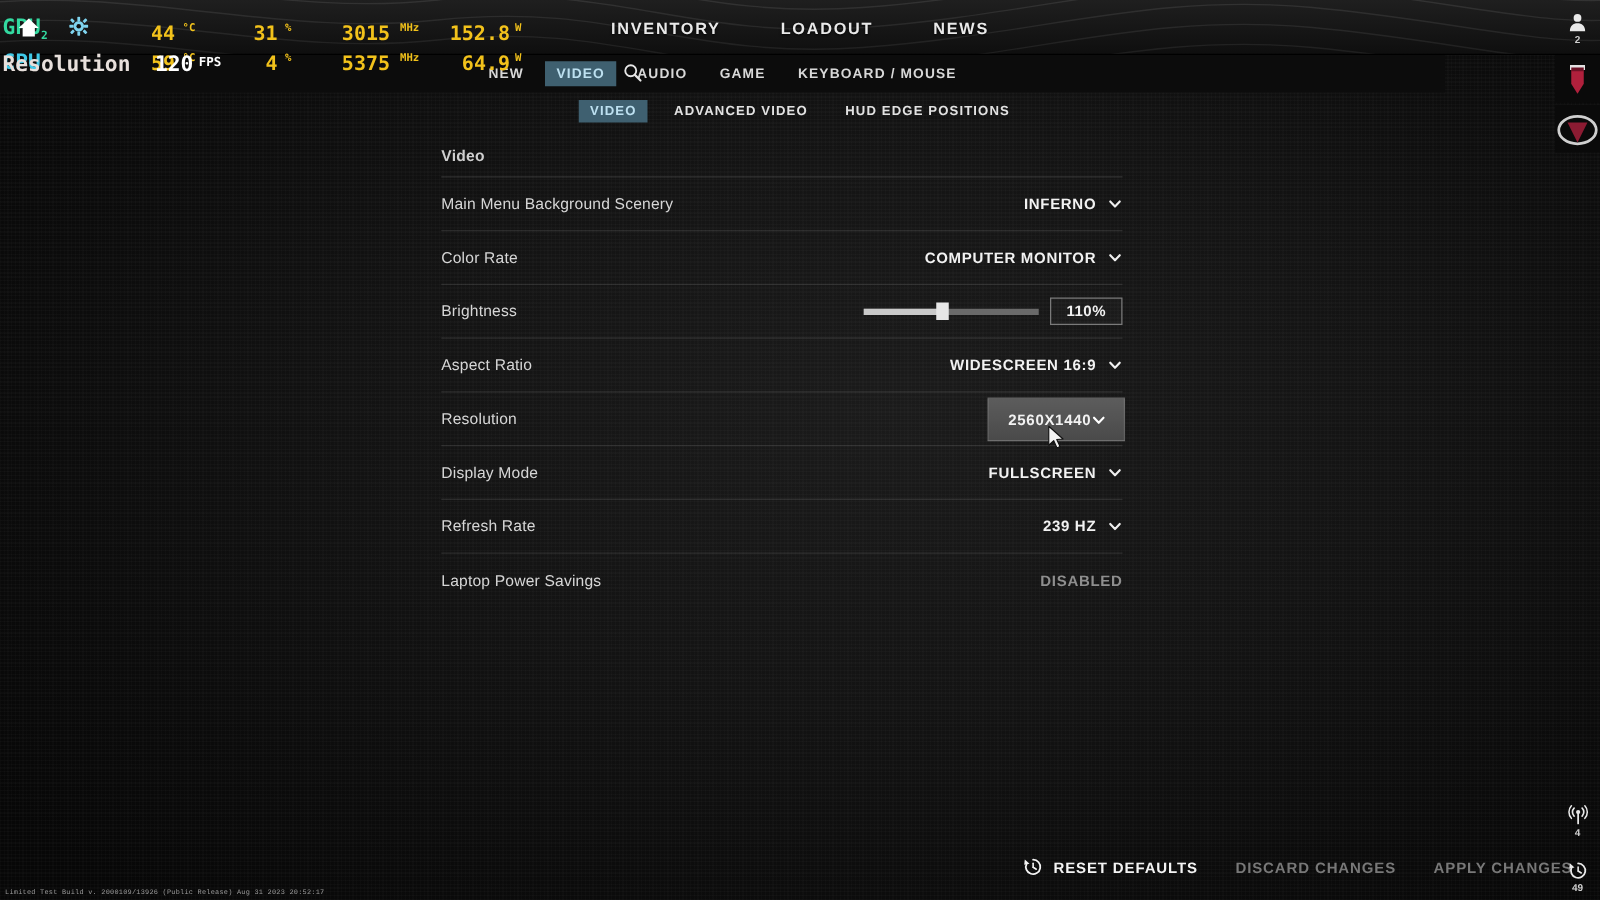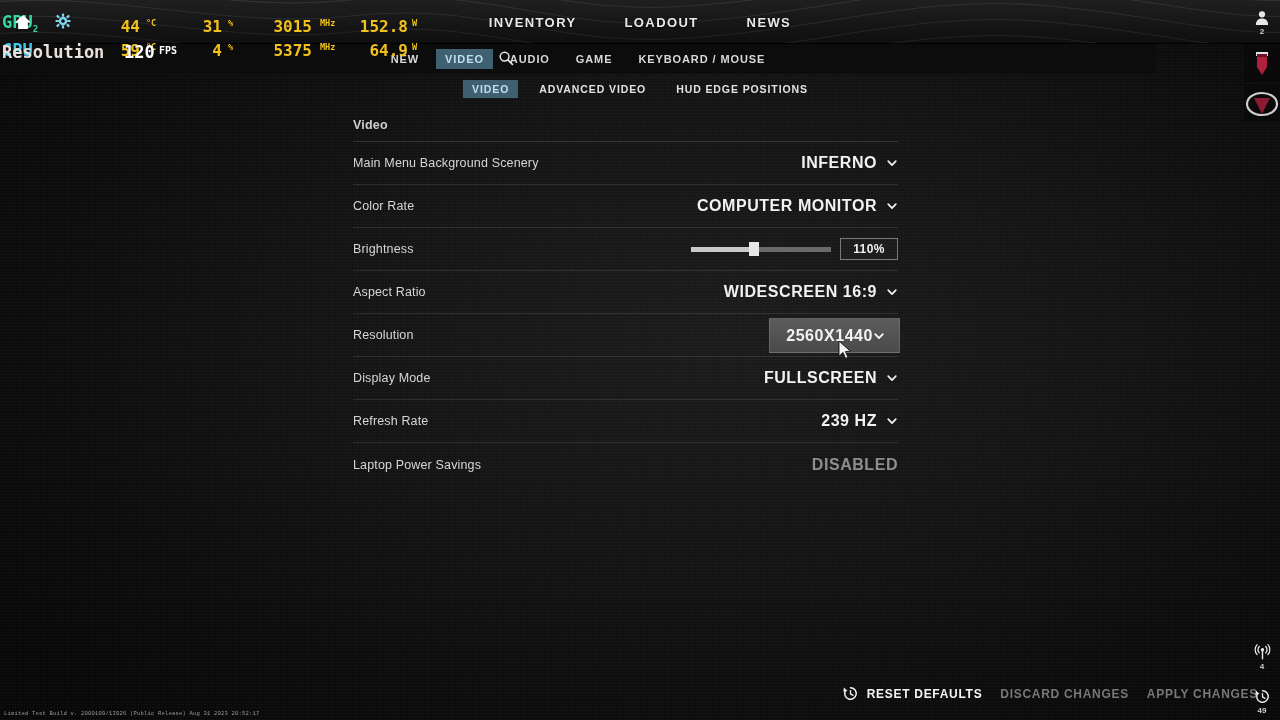--- a/index.html
+++ b/index.html
@@ -146,21 +146,21 @@
     color:#d6d6d6;
     letter-spacing:.15px;
     white-space:nowrap;
   }
   .row-control {
     display:flex; align-items:center; gap:9px;
     justify-content:flex-end;
   }
   .row-value {
     font-family:"Liberation Sans Narrow","Liberation Sans", sans-serif;
-    font-size:16px; font-weight:700;
+    font-size:12px; font-weight:700;
     letter-spacing:.55px;
     color:#f2f2f2;
     text-transform:uppercase;
     white-space:nowrap;
   }
   .row-value.muted { color:#8e8e8e; }
 
   .chev { width:12px; height:12px; flex:0 0 auto; display:block; }
 
   
@@ -204,21 +204,21 @@
   .value-box span {
     font-family:"Liberation Sans Narrow","Liberation Sans", sans-serif;
     font-size:12px; font-weight:700; letter-spacing:.4px;
     color:#f0f0f0;
   }
 
   
   .footer-actions {
     position:absolute;
     right:22px; bottom:18px;
-    display:flex; align-items:center; gap:18px;
+    display:flex; align-items:center; gap:30px;
     z-index:6;
   }
   .action {
     display:flex; align-items:center; gap:8px;
     font-family:"Liberation Sans Narrow","Liberation Sans", sans-serif;
     font-size:12px; font-weight:700;
     letter-spacing:.7px;
     text-transform:uppercase;
     color:#f4f4f4;
     white-space:nowrap;

